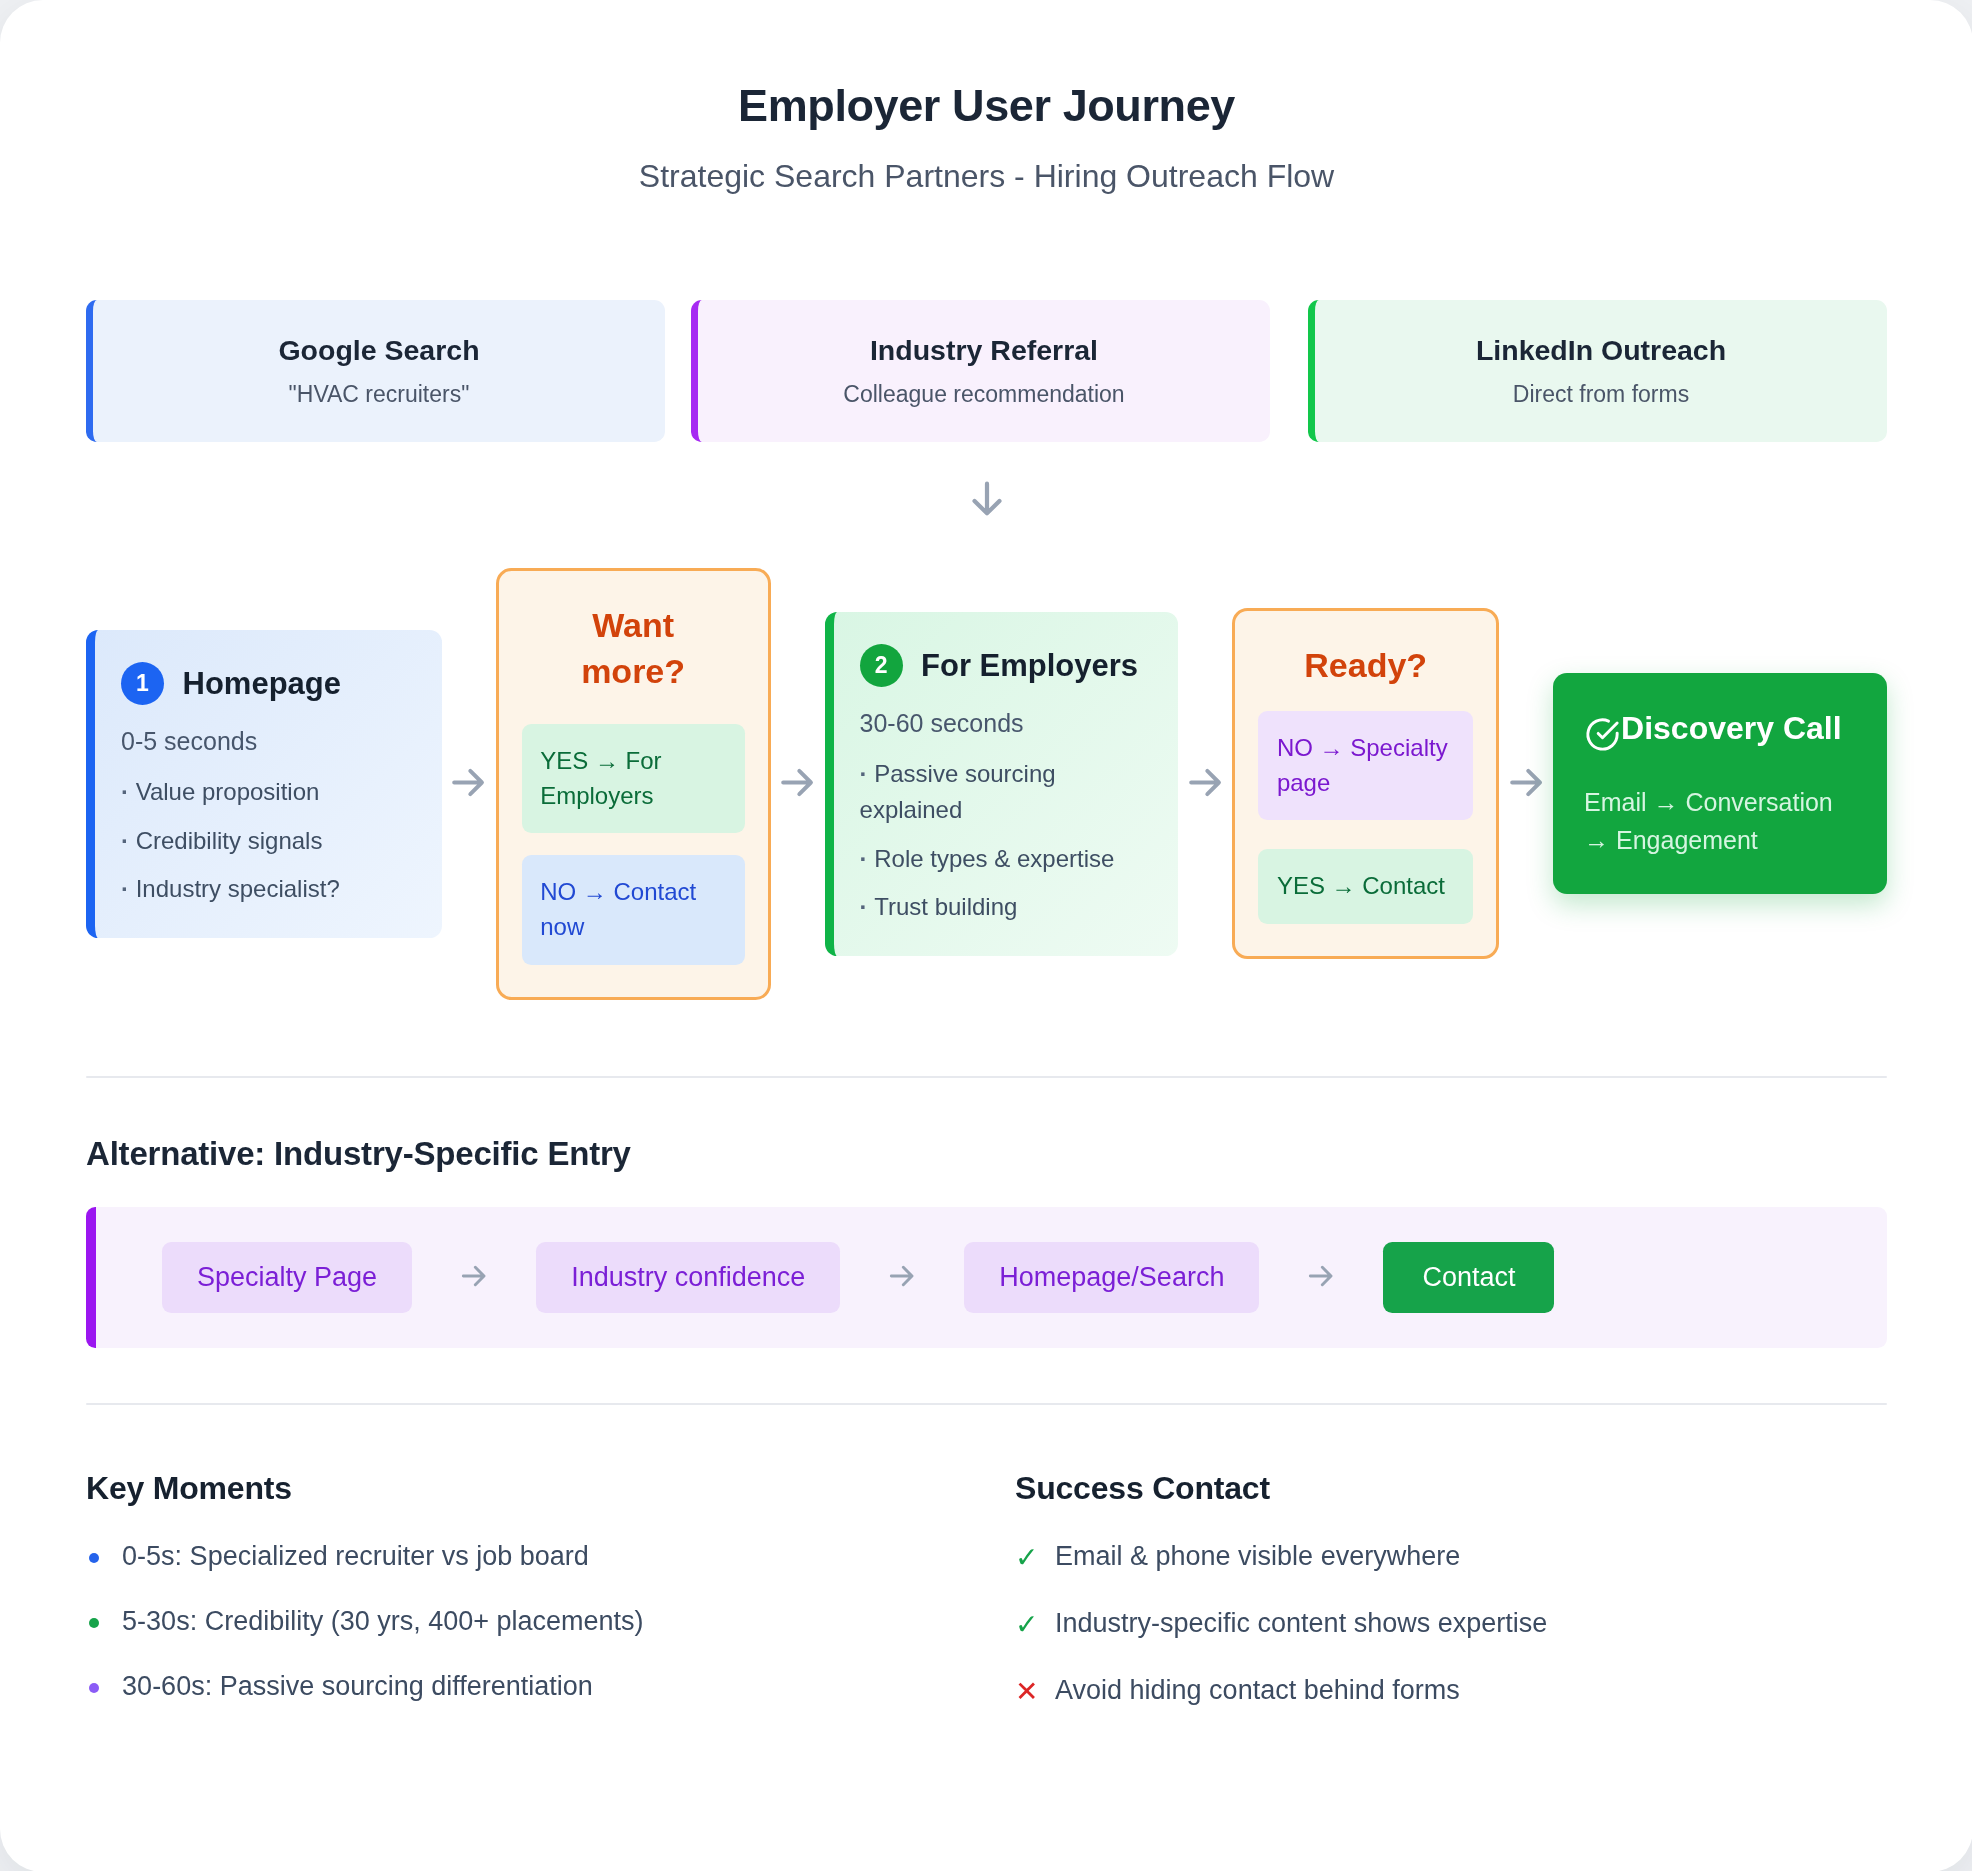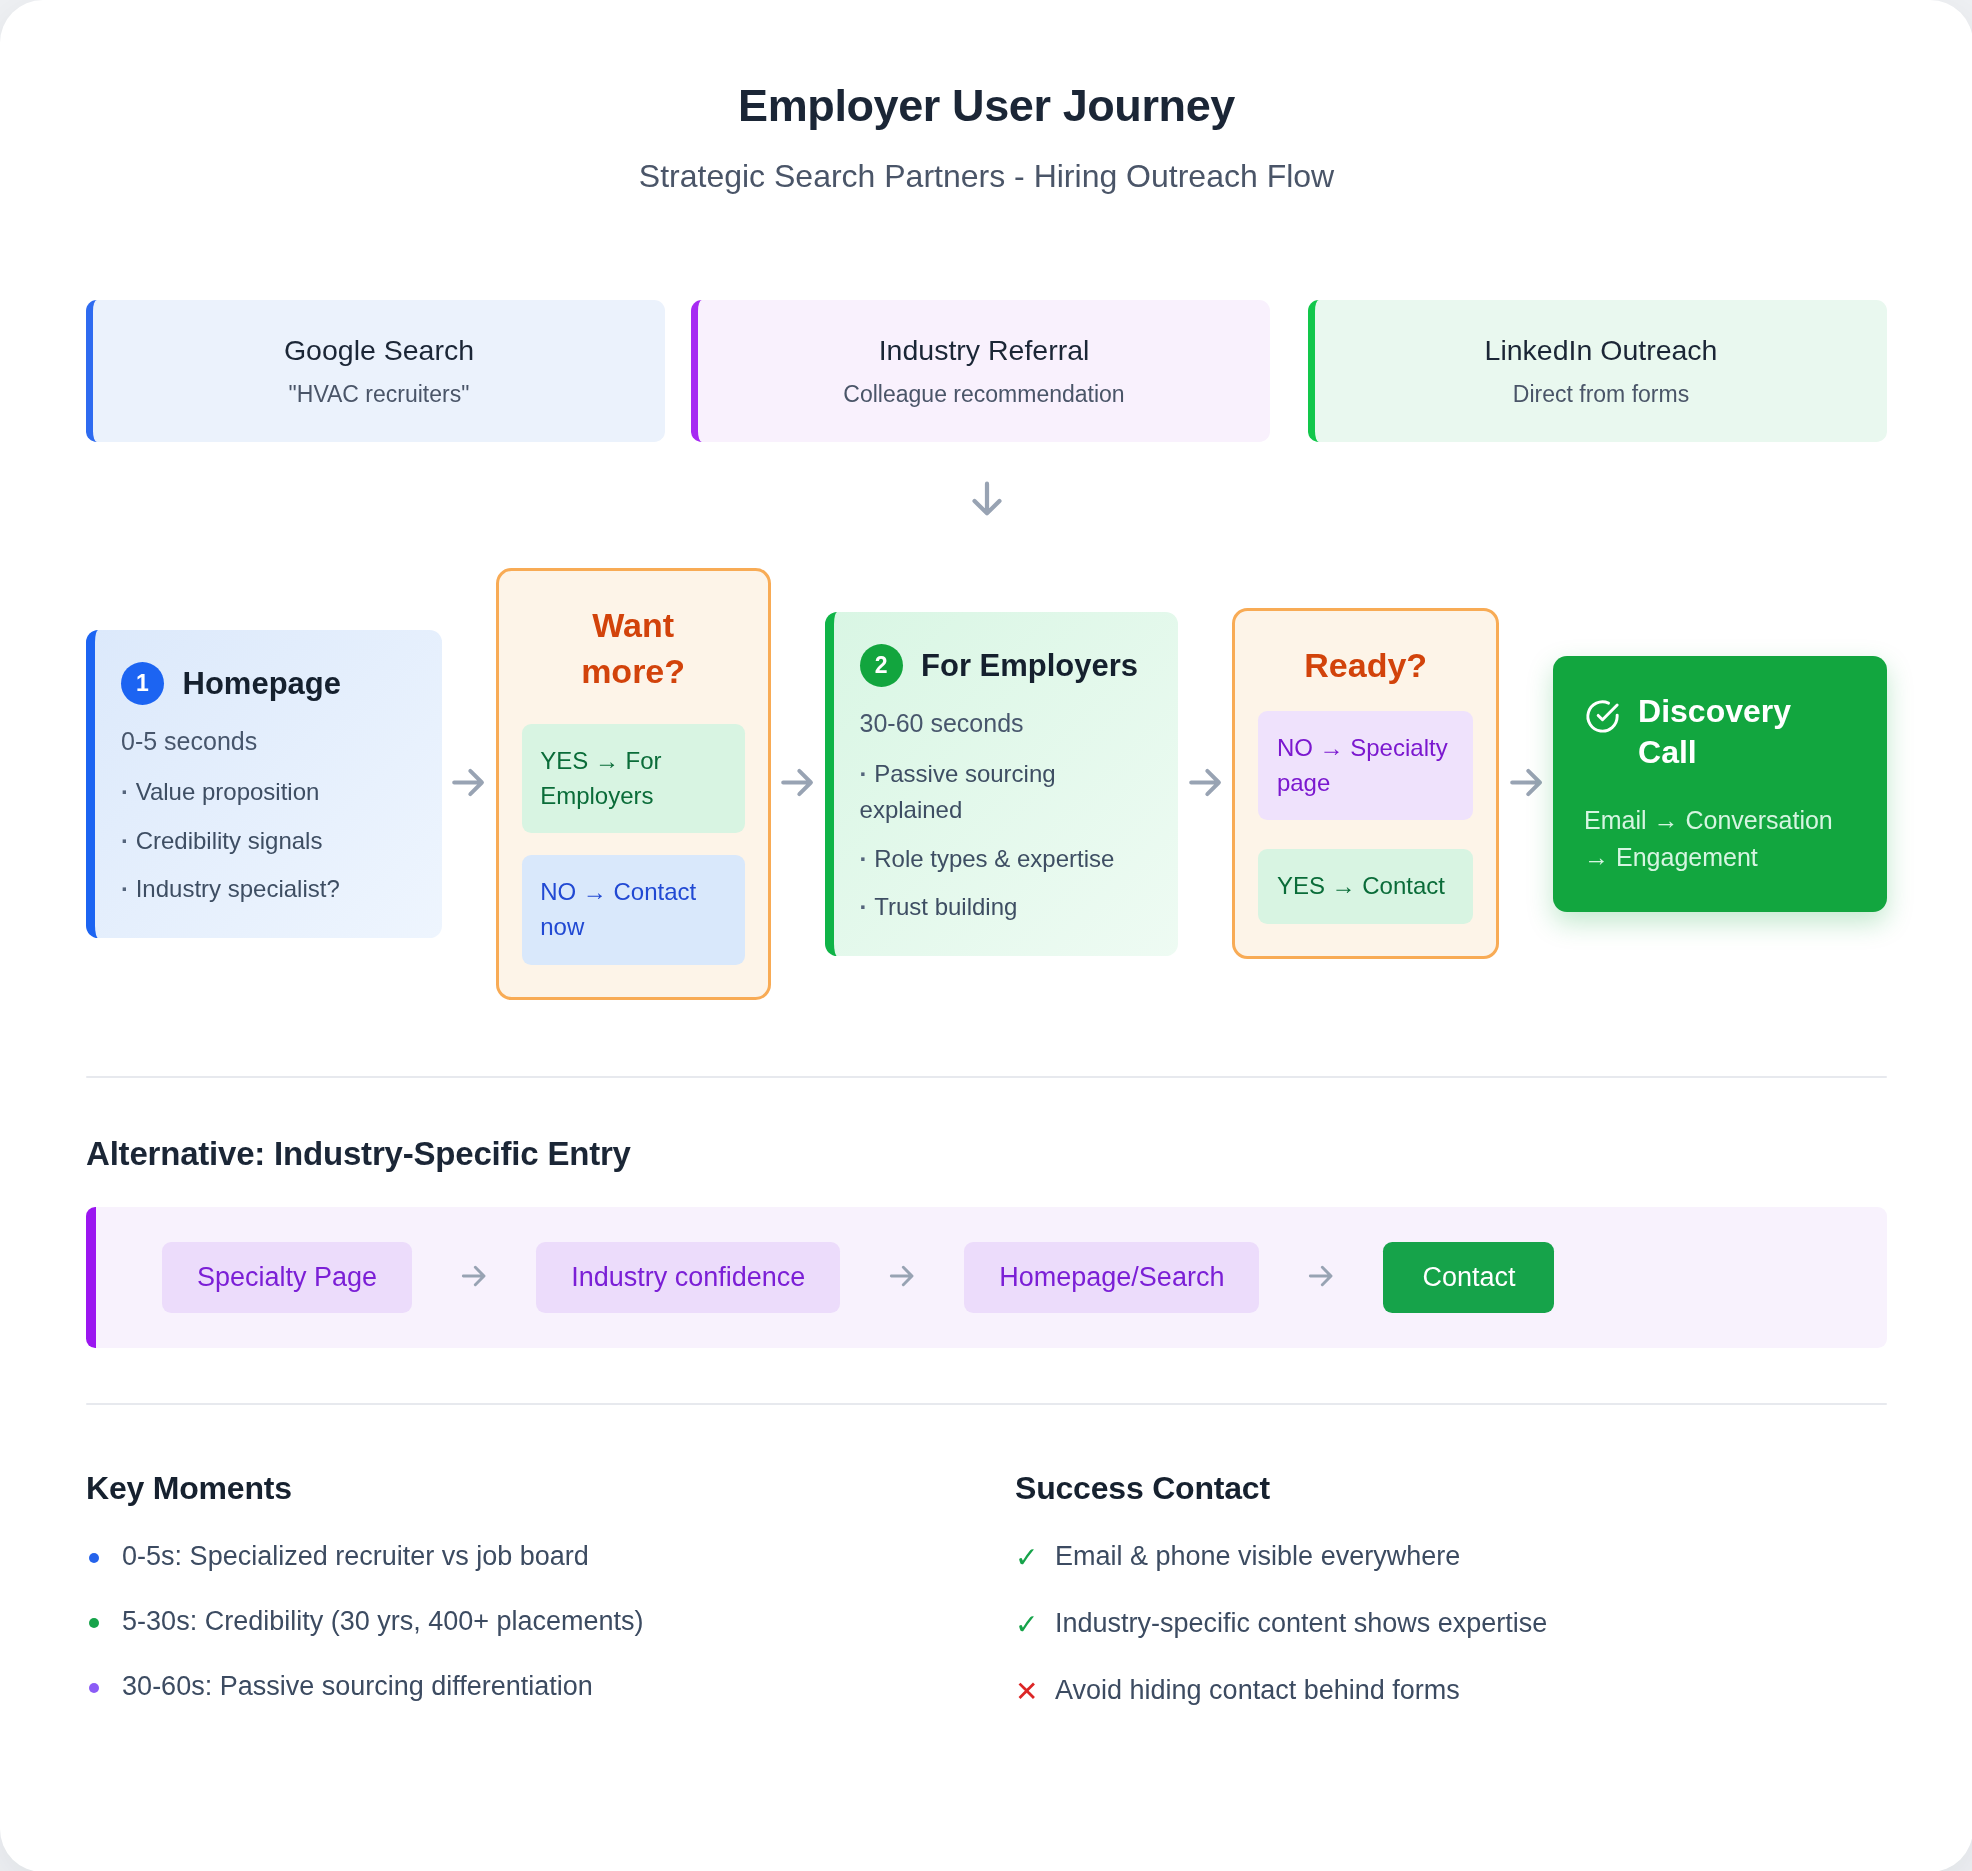--- a/index.html
+++ b/index.html
@@ -9,21 +9,21 @@
   .content{padding:0 86px;}
 
   
   .page-title{padding-top:80px;text-align:center;font-size:45px;font-weight:700;
               color:#1b2636;letter-spacing:-0.4px;}
   .page-subtitle{margin-top:26px;text-align:center;font-size:32px;color:#4a5568;}
 
   
   .entry-row{margin-top:105px;display:flex;gap:26px;}
   .entry-card{flex:1;border-radius:10.8px;padding:34px 15.4px;text-align:center;}
-  .entry-card .e-title{font-size:28.5px;font-weight:400;color:#1b2636;}
+  .entry-card .e-title{font-size:28.5px;font-weight:700;color:#1b2636;}
   .entry-card .e-sub{margin-top:14px;font-size:23px;color:#4a5568;}
   .entry-blue{background:#ebf2fc;border-left:7.7px solid #2e6bf0;}
   .entry-purple{background:#f9f1fd;border-left:7.7px solid #a62af2;}
   .entry-green{background:#e9f8ef;border-left:7.7px solid #12c74b;margin-left:12px;}
 
   
   .down-arrow-wrap{margin-top:34px;display:flex;justify-content:center;}
   .arrow-svg{stroke:#98a3b3;fill:none;stroke-width:2.2;stroke-linecap:round;stroke-linejoin:round;}
 
   
@@ -52,21 +52,21 @@
   .dec-2{width:236px;}
   .dec-title{font-size:34px;font-weight:600;color:#d2430b;text-align:center;line-height:1.35;
              max-width:154px;margin:0 auto;}
   .dec-box{border-radius:9.2px;padding:20px 18.5px;font-size:24px;font-weight:500;line-height:1.45;}
   .dec-yes{margin-top:29px;background:#d8f4e2;color:#0a6c39;}
   .dec-no-blue{margin-top:21.6px;background:#d9e8fb;color:#2149d3;}
   .dec-no-purple{margin-top:21.6px;background:#efe2fc;color:#7b18cf;}
 
   .final-card{width:299px;background:#12a63f;border-radius:14px;padding:35px 31px;
               box-shadow:0 10.8px 26px rgba(18,166,63,.25);}
-  .final-head{display:flex;align-items:flex-start;gap:17px;}
+  .final-head{display:flex;align-items:flex-start;}
   .final-title{font-size:32px;font-weight:600;color:#ffffff;line-height:1.3;}
   .final-icon{flex:0 0 37px;margin-top:7.7px;}
   .final-body{margin-top:28px;font-size:25px;color:#d6f5e1;line-height:1.5;}
 
   .divider{margin-top:76px;height:2.3px;background:#e7e9ee;border-radius:1.5px;}
   .divider-2{margin-top:55px;}
 
   
   .alt-heading{margin-top:57px;font-size:33px;font-weight:600;color:#1b2636;letter-spacing:-0.2px;}
   .alt-panel{margin-top:34px;background:#f8f2fd;border-left:10.8px solid #9b16f0;border-radius:9.2px;

